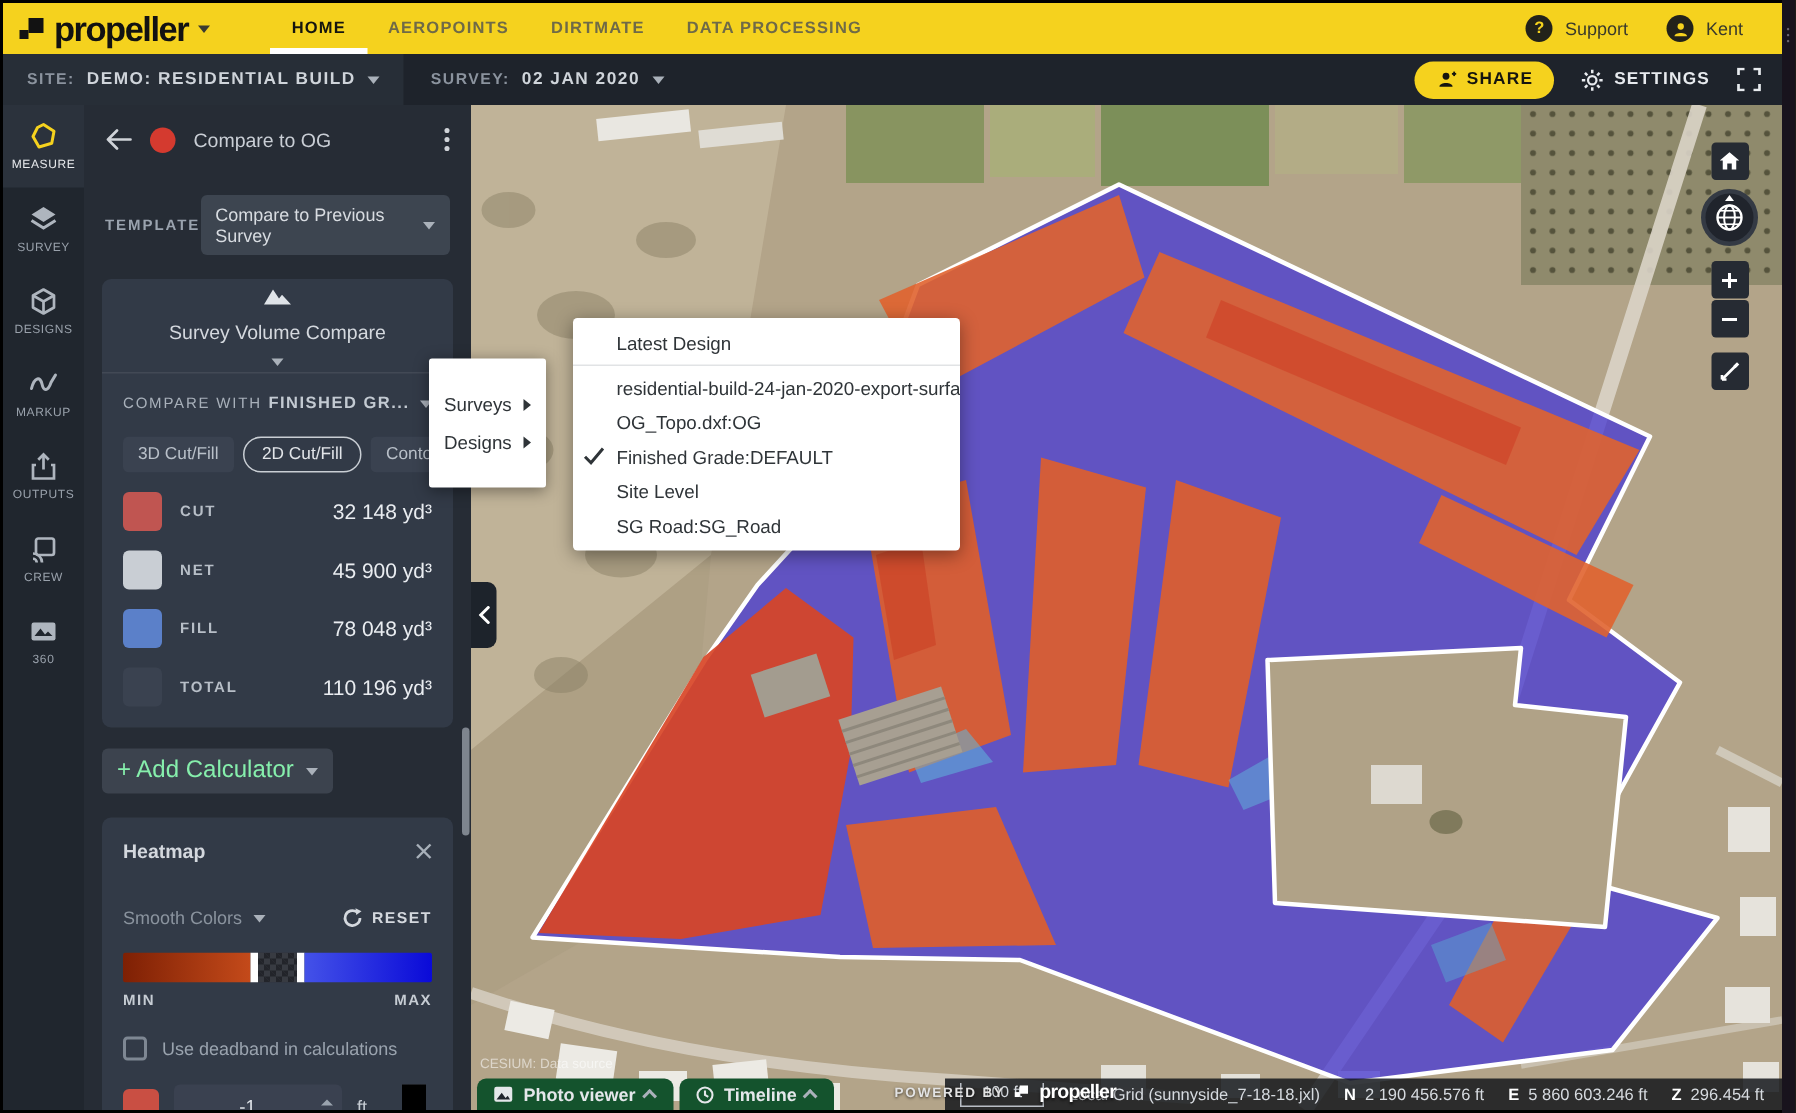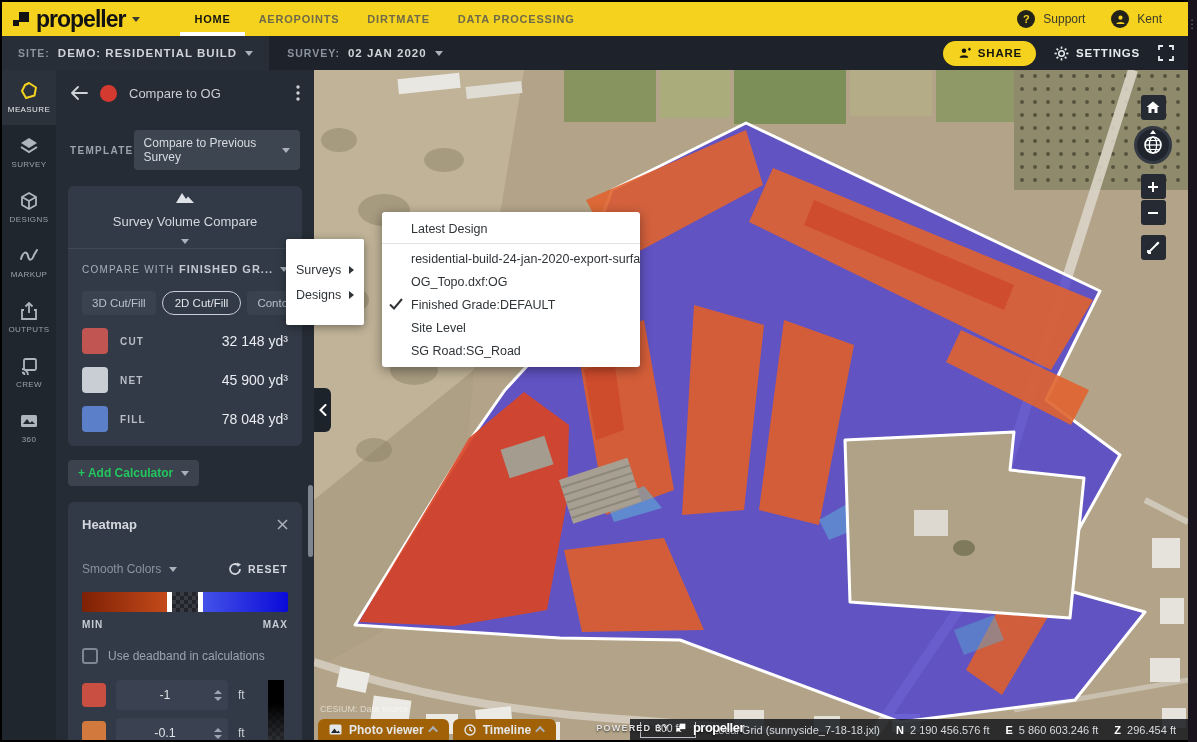--- a/index.html
+++ b/index.html
@@ -59,21 +59,21 @@
   .cw-row { display:flex; align-items:center; justify-content:space-between; }
   .cw-label { font-size:10px; font-weight:normal; letter-spacing:1.2px; color:#a8b0ba; }
   .cw-value { font-size:11px; font-weight:bold; letter-spacing:1px; color:#c3cad2; display:flex; align-items:center; gap:7px; cursor:pointer; }
   .tabs { margin-top:16px; display:flex; gap:6px; }
   .tab { font-size:11.5px; color:#b9c0c9; padding:5px 9px; border-radius:4px; background:#3A4250; border:1px solid transparent; cursor:pointer; white-space:nowrap; }
   .tab.active { background:transparent; border:1px solid #c9ced4; border-radius:14px; padding:5px 12px; color:#e2e5e9; }
   .vrow { display:flex; align-items:center; gap:12px; margin-top:13px; }
   .swatch { width:26px; height:26px; border-radius:4px; flex:none; }
   .vrow-label { flex:1; font-size:10px; font-weight:bold; letter-spacing:1.2px; color:#b7bec7; }
   .vrow-value { font-size:14px; color:#e9ecf0; }
-  .addcalc { display:inline-flex; align-items:center; gap:8px; margin:14px 0 0 12px; background:#3C434E; border-radius:4px; padding:6px 10px; font-size:12px; color:#22c55e; cursor:pointer;font-weight:bold; }
+  .addcalc { display:inline-flex; align-items:center; gap:8px; margin:14px 0 0 12px; background:#3C434E; border-radius:4px; padding:6px 10px; font-size:16px; color:#86efac; cursor:pointer; }
   .hm-title-row { display:flex; align-items:center; justify-content:space-between; }
   .hm-title { font-size:13px; font-weight:bold; color:#d4d8de; }
   .hm-mode-row { margin-top:30px; display:flex; align-items:center; justify-content:space-between; }
   .hm-mode { display:flex; align-items:center; gap:8px; font-size:12px; color:#8a939e; cursor:pointer; }
   .hm-reset { display:flex; align-items:center; gap:6px; font-size:10.5px; font-weight:bold; letter-spacing:1px; color:#d4d8de; cursor:pointer; }
   .grad-bar { margin-top:16px; height:20px; display:flex; border-radius:2px; overflow:hidden; }
   .grad-cut { flex:1; }
   .grad-handle { width:5px; background:#ffffff; flex:none; }
   .grad-dead { width:26px; flex:none; background:
       linear-gradient(45deg,#22242a 25%,transparent 25%,transparent 75%,#22242a 75%),
@@ -103,21 +103,21 @@
   .map { flex:1; position:relative; overflow:hidden; background:#B3A489; }
   .map svg.scene { position:absolute; inset:0; }
   .collapse-tab { position:absolute; left:0; top:318px; width:17px; height:44px; background:#1D232B; border-radius:0 6px 6px 0; display:flex; align-items:center; justify-content:center; cursor:pointer; z-index:12; }
   .map-ctrls { position:absolute; top:25px; right:16px; display:flex; flex-direction:column; align-items:center; z-index:12; }
   .sq-btn { width:25px; height:25px; background:#262B33; border-radius:3px; display:flex; align-items:center; justify-content:center; cursor:pointer; color:#fff; }
   .globe-btn { margin-top:6px; width:38px; height:38px; border-radius:50%; background:#20242C; border:3px solid #343A44; display:flex; align-items:center; justify-content:center; cursor:pointer; position:relative; }
   .globe-tick { position:absolute; top:1px; left:50%; margin-left:-3px; width:0; height:0; border-left:3px solid transparent; border-right:3px solid transparent; border-bottom:4px solid #fff; }
   .zoom-group { margin-top:10px; display:flex; flex-direction:column; gap:1px; }
   .measure-btn { margin-top:10px; }
   .bottom-tabs { position:absolute; left:4px; bottom:0; display:flex; gap:4px; z-index:14; }
-  .btab { display:flex; align-items:center; gap:7px; background:#a16207; color:#e4e7ea; height:21px; padding:0 11px; border-radius:6px 6px 0 0; font-size:12px; font-weight:bold; cursor:pointer; }
+  .btab { display:flex; align-items:center; gap:7px; background:#14532d; color:#e4e7ea; height:21px; padding:0 11px; border-radius:6px 6px 0 0; font-size:12px; font-weight:bold; cursor:pointer; }
   .chev-up { width:7px; height:7px; border-left:2px solid #aab1ba; border-top:2px solid #aab1ba; transform:rotate(45deg) translateY(2px); }
   .powered { position:absolute; right:444px; bottom:5px; display:flex; align-items:center; gap:6px; z-index:14; text-shadow:0 1px 2px rgba(0,0,0,.7); }
   .powered-label { font-size:9px; font-weight:bold; letter-spacing:1.2px; color:#e3e3e3; }
   .powered-logo { font-size:13px; font-weight:bold; letter-spacing:-.5px; color:#fff; }
   .statusbar { position:absolute; right:0; bottom:0; height:21px; background:rgba(20,23,28,.85); display:flex; align-items:center; gap:16px; padding:0 12px 0 10px; z-index:13; }
   .scalebox { font-size:10.5px; color:#d6dadf; border-left:1px solid #b9bec5; border-right:1px solid #b9bec5; border-bottom:1px solid #b9bec5; padding:0 14px 2px 14px; line-height:13px; }
   .coord { display:flex; align-items:center; gap:6px; font-size:11px; color:#d6dadf; }
   .coord b { color:#fff; font-size:11px; }
   .grid-label { font-size:11px; color:#d6dadf; }
   .attribution { position:absolute; left:6px; bottom:26px; font-size:9px; color:rgba(255,255,255,.55); z-index:11; }
@@ -330,20 +330,25 @@
           </div>
           <div class="vrow">
             <span class="swatch" style="background: rgb(201, 206, 212);"></span>
             <span class="vrow-label">NET</span>
             <span class="vrow-value">45 900 yd³</span>
           </div>
           <div class="vrow">
             <span class="swatch" style="background: rgb(91, 128, 201);"></span>
             <span class="vrow-label">FILL</span>
             <span class="vrow-value">78 048 yd³</span>
+          </div>
+          <div class="vrow">
+            <span class="swatch" style="background: rgb(58, 66, 80);"></span>
+            <span class="vrow-label">TOTAL</span>
+            <span class="vrow-value">110 196 yd³</span>
           </div>
         </div>
       </div>
 
       <div class="addcalc">
         <span>+ Add Calculator</span>
         <span class="caret-lt"></span>
       </div>
 
       <div class="card">

